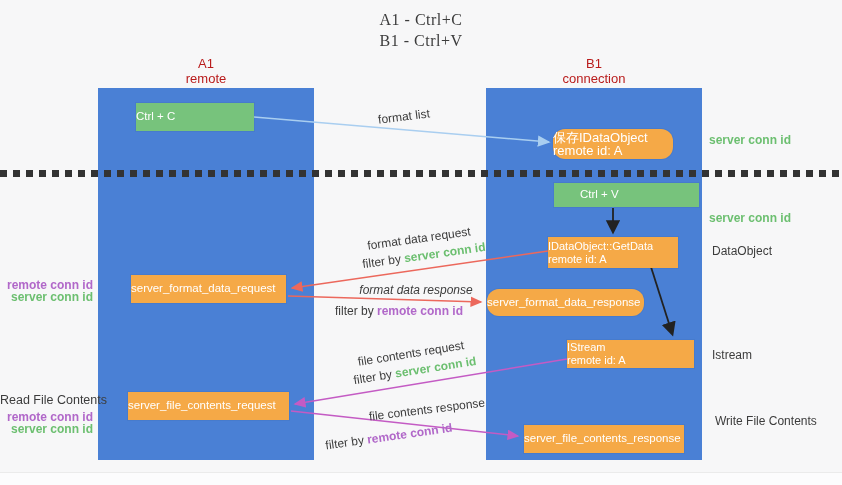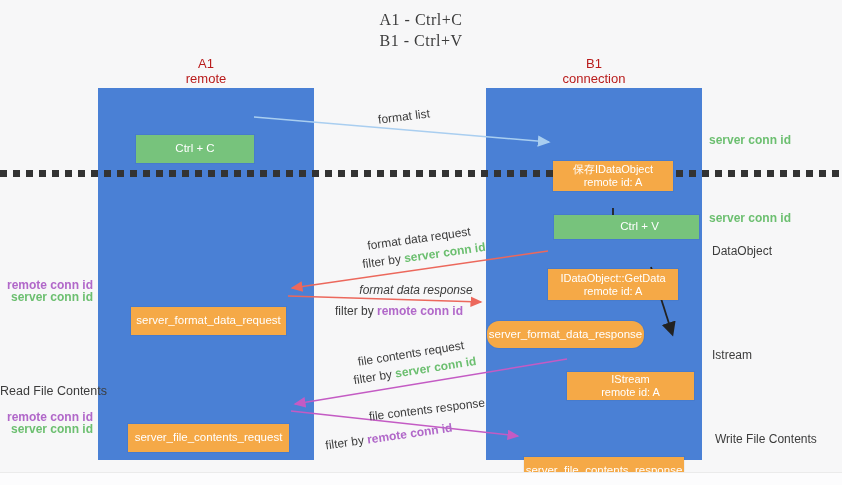--- a/index.html
+++ b/index.html
@@ -25,26 +25,25 @@
     text-align:center;
     font-size:13px;line-height:15px;color:#b91c1c;
   }
   .lifeline{
     position:absolute;top:88px;width:216px;height:372px;
     background:#4a80d5;
   }
   .box{
     position:absolute;
     display:flex;flex-direction:column;
-    align-items:center;justify-content:center;
+    align-items:flex-start;justify-content:center;
     background:#f5a947;color:#ffffff;
     font-size:11.5px;line-height:13.5px;
     text-align:center;
     box-shadow:0 0 0 1px rgba(0,0,0,0.04);
-    margin-top:32px;
   }
   .box.green{background:#77c37c;}
   .lbl{
     position:absolute;
     font-size:12px;line-height:13px;
     color:#3c3c3c;white-space:nowrap;
   }
   .lbl.center{transform:translate(-50%,-50%);}
   .lbl.t7{transform:translate(-50%,-50%) rotate(-7deg);}
   .lbl.t8{transform:translate(-50%,-50%) rotate(-8deg);}
@@ -110,21 +109,21 @@
 
     <line x1="567" y1="359" x2="295" y2="404" stroke="#c45bc4" stroke-width="1.5" marker-end="url(#mMag)"></line>
 
     <line x1="291" y1="411" x2="518" y2="436" stroke="#c45bc4" stroke-width="1.5" marker-end="url(#mMag)"></line>
   </svg>
 
   <div class="box green" style="left:136px;top:103px;width:118px;height:28px;">
     <div>Ctrl + C</div>
   </div>
 
-  <div class="box" style="left:553px;top:129px;width:120px;height:30px;font-size:11px;line-height:13px;">
+  <div class="box" style="left:553px;top:129px;width:120px;height:30px;font-size:13px;line-height:13px;border-radius:12px;">
     <div>保存IDataObject</div>
     <div>remote id: A</div>
   </div>
 
   <div class="box green" style="left:554px;top:183px;width:119px;height:24px;padding-left:26px;">
     <div>Ctrl + V</div>
   </div>
 
   <div class="box" style="left:548px;top:237px;width:130px;height:31px;font-size:11px;line-height:13px;">
     <div>IDataObject::GetData</div>
@@ -171,23 +170,23 @@
 
   <div class="lbl t7" style="left:427px;top:410px;">file contents response</div>
   <div class="lbl t8" style="left:389px;top:437px;">
     <span>filter by </span><span class="purple-txt">remote conn id</span>
   </div>
 
   <div class="lbl green-txt" style="left:709px;top:134px;">server conn id</div>
   <div class="lbl green-txt" style="left:709px;top:212px;">server conn id</div>
   <div class="lbl" style="left:712px;top:245px;">DataObject</div>
   <div class="lbl" style="left:712px;top:349px;">Istream</div>
-  <div class="lbl" style="left:715px;top:433px;">Write File Contents</div>
+  <div class="lbl" style="left:715px;top:415px;">Write File Contents</div>
 
   <div class="lbl purple-txt left-labels" style="left:0;width:93px;top:279px;">remote conn id</div>
   <div class="lbl green-txt left-labels" style="left:0;width:93px;top:291px;">server conn id</div>
-  <div class="lbl left-labels" style="left:0;width:93px;top:385px;font-size:12.5px;">Read File Contents</div>
+  <div class="lbl left-labels" style="left:0;width:93px;top:394px;font-size:12.5px;">Read File Contents</div>
   <div class="lbl purple-txt left-labels" style="left:0;width:93px;top:411px;">remote conn id</div>
   <div class="lbl green-txt left-labels" style="left:0;width:93px;top:423px;">server conn id</div>
 
   <div class="bottom-band"></div>
 
 </div>
 
 </body></html>

